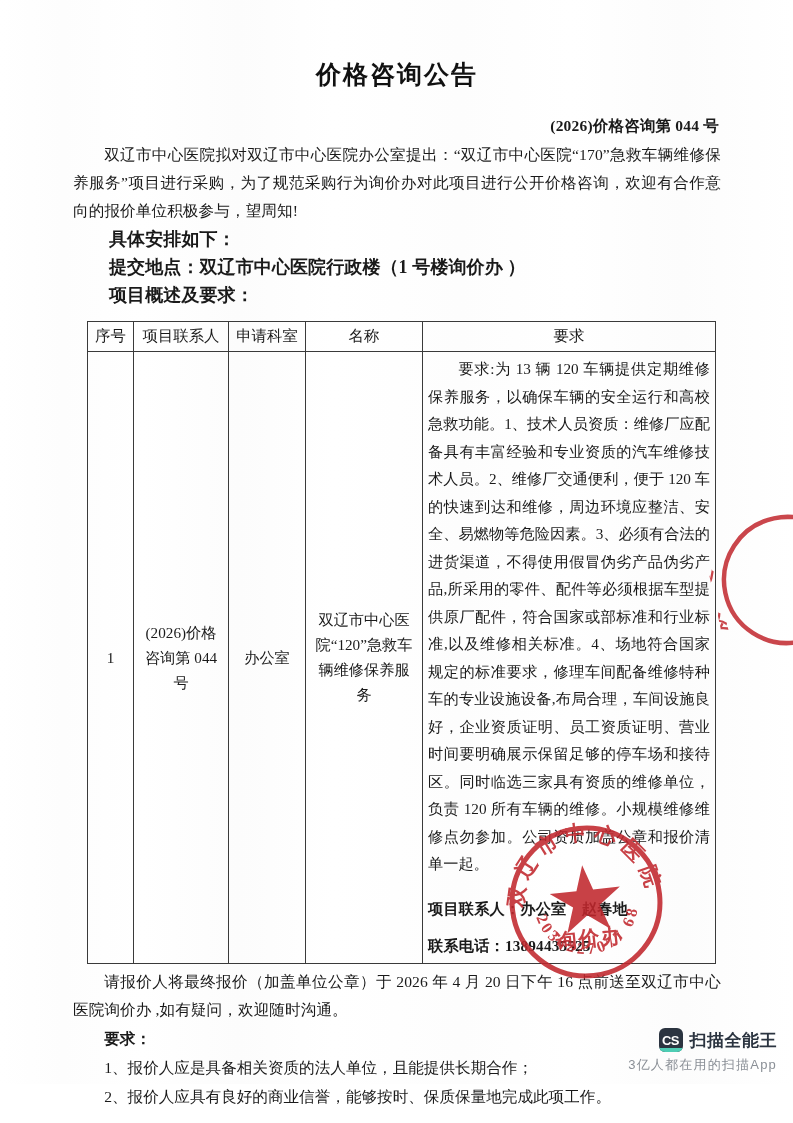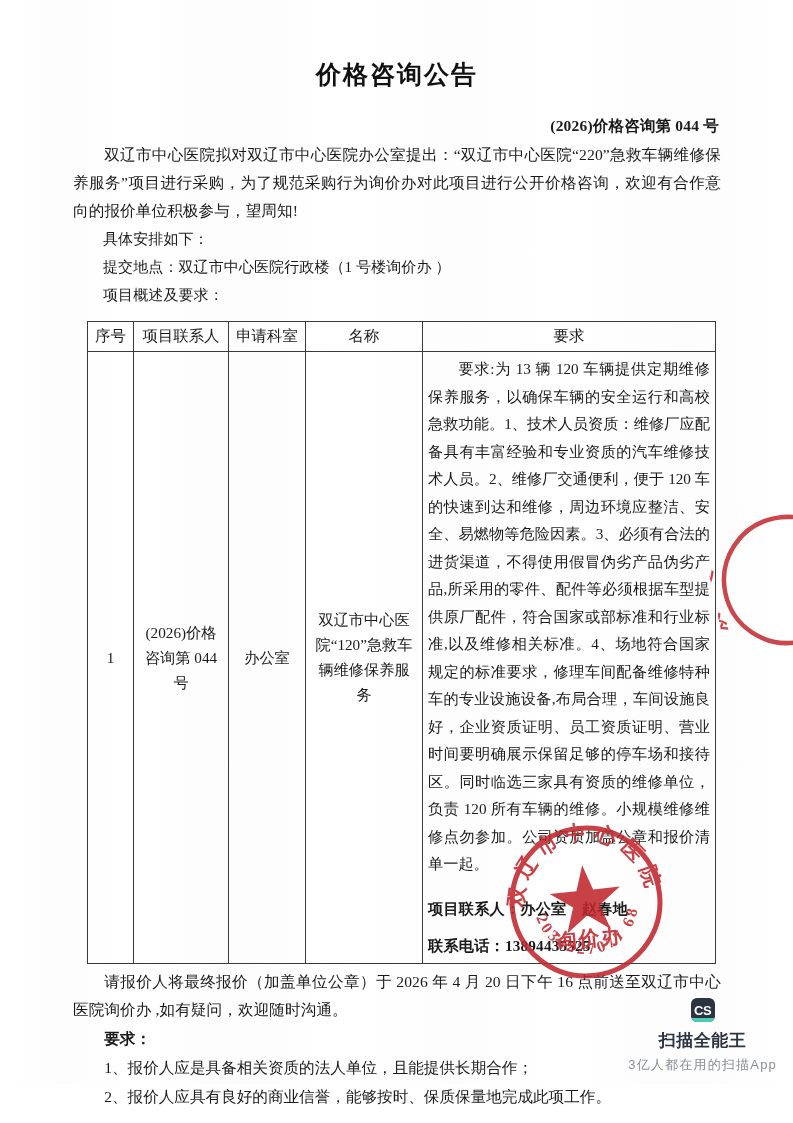--- a/index.html
+++ b/index.html
@@ -56,24 +56,25 @@
     font-size: 15.6px;
     line-height: 28px;
     text-align: justify;
     text-justify: inter-ideograph;
     margin-top: 4px;
     letter-spacing: 0.1px;
   }
   .para.indent { text-indent: 2em; }
 
   .line {
-    font-size: 15px;
+    font-size: 18px;
     line-height: 28px;
     text-indent: 2em;
     letter-spacing: 0.1px;
+    font-weight: bold;
   }
 
   
   table.doc-table {
     border-collapse: collapse;
     width: 628px;
     margin-top: 12px;
     margin-left: 14px;
     table-layout: fixed;
   }
@@ -162,21 +163,20 @@
     position: absolute;
     right: 16px; bottom: 10px;
     text-align: right;
     z-index: 6;
   }
   .cs-row {
     display: flex;
     align-items: center;
     justify-content: flex-end;
     gap: 7px;
-    flex-direction: column;
   }
   .cs-badge {
     width: 24px; height: 24px;
     border-radius: 6px;
     background: #2b3440;
     color: #fff;
     font-family: "Liberation Sans", sans-serif;
     font-size: 13px;
     font-weight: 700;
     display: flex;
@@ -212,21 +212,21 @@
 <body>
 
 <div id="page">
 
   <div class="content">
 
     <div class="doc-title">价格咨询公告</div>
 
     <div class="doc-number">(2026)价格咨询第 044 号</div>
 
-    <div class="para indent">双辽市中心医院拟对双辽市中心医院办公室提出：“双辽市中心医院“220”急救车辆维修保养服务”项目进行采购，为了规范采购行为询价办对此项目进行公开价格咨询，欢迎有合作意向的报价单位积极参与，望周知!</div>
+    <div class="para indent">双辽市中心医院拟对双辽市中心医院办公室提出：“双辽市中心医院“170”急救车辆维修保养服务”项目进行采购，为了规范采购行为询价办对此项目进行公开价格咨询，欢迎有合作意向的报价单位积极参与，望周知!</div>
 
     <div class="line">具体安排如下：</div>
     <div class="line">提交地点：双辽市中心医院行政楼（1 号楼询价办 ）</div>
     <div class="line">项目概述及要求：</div>
 
     <table class="doc-table">
       <colgroup>
         <col class="col-no">
           <col class="col-code">
           <col class="col-dept">

